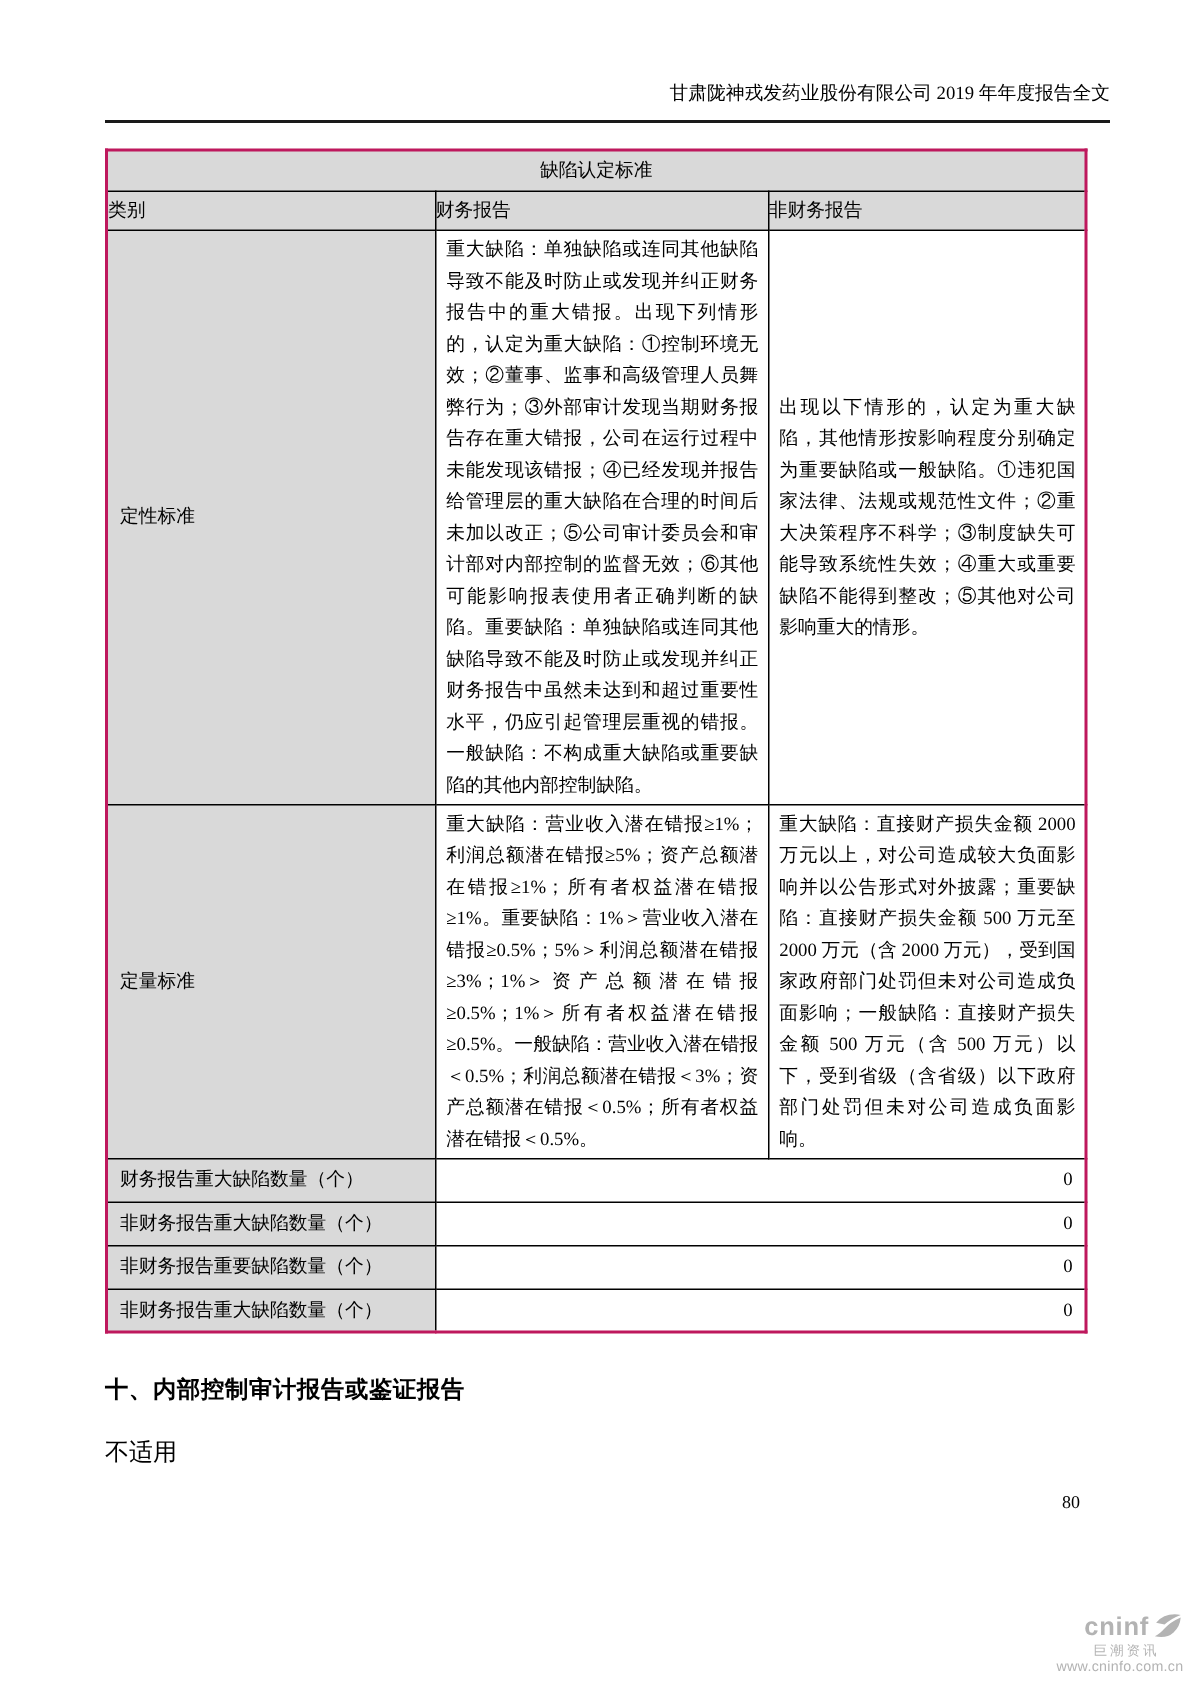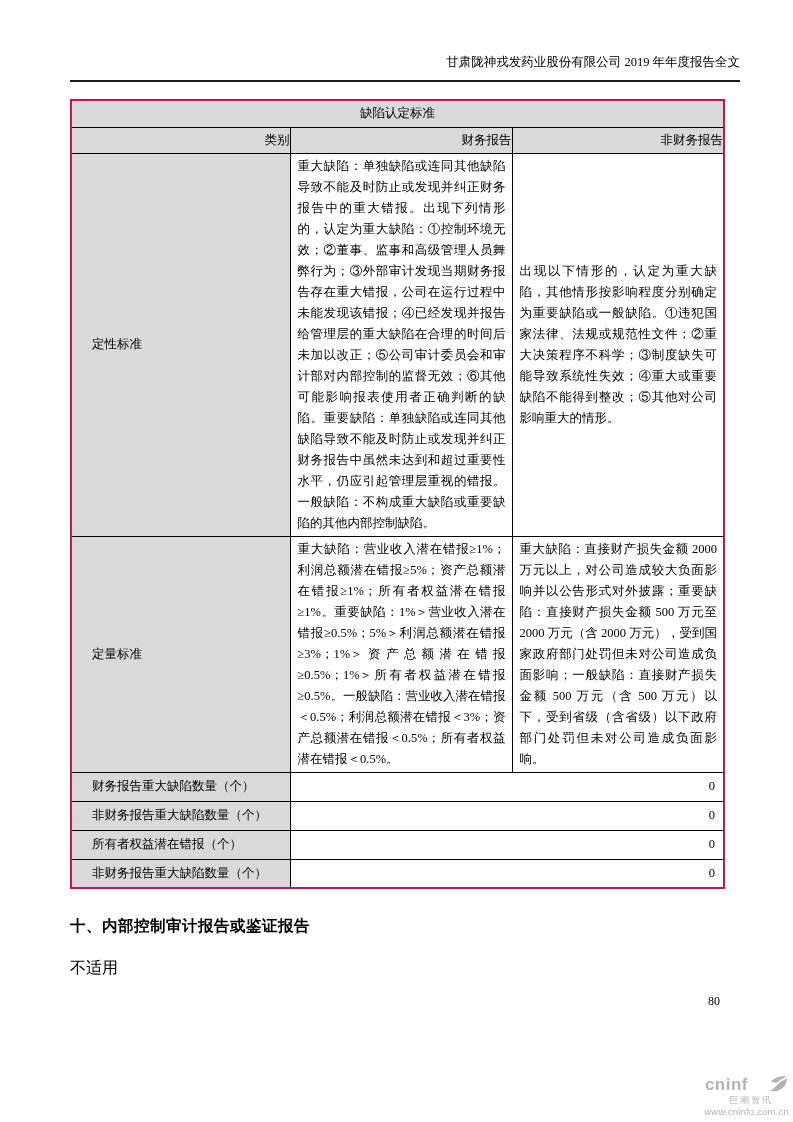--- a/index.html
+++ b/index.html
@@ -26,22 +26,22 @@
     border: 2px solid #be185d;
   }
   table.defect-table td {
     border: 1px solid #000;
     font-size: 12.5px;
     line-height: 21px;
     vertical-align: middle;
   }
   .cell-gray { background: #d9d9d9; }
   .cell-title { text-align: center; height: 27px; }
-  .cell-colhead { text-align: right; height: 26px; }
-  .cell-label { padding-left: 20px; }
+  .cell-colhead { text-align: left; height: 26px; }
+  .cell-label { padding-left: 8px; }
   .cell-body {
     padding: 2px 6px 2px 7px;
     text-align: justify;
     text-justify: inter-ideograph;
   }
   .v-top { vertical-align: top !important; }
   .row-qual { height: 338px; }
   .row-quant { height: 217px; }
   .row-count { height: 29px; }
   .cell-count-value { text-align: right; padding-right: 8px; }
@@ -57,21 +57,21 @@
     font-size: 12px;
   }
   .footer-logo {
     position: absolute; top: 1074px; right: 4px;
     width: 130px; text-align: right;
     color: #b3b3b3;
     font-family: "Liberation Sans", "DejaVu Sans", sans-serif;
     line-height: 1.1;
   }
   .logo-brand-row {
-    display: inline-flex; align-items: center; gap: 19px;
+    display: inline-flex; align-items: center; gap: 1px;
     font-size: 17px; font-weight: bold; letter-spacing: 0.5px;
     line-height: 15px;
   }
   .logo-icon { display: inline-block; margin-left: 1px; }
   .logo-name { font-size: 9px; letter-spacing: 2px; padding-right: 16px; margin-top: 1px; }
   .logo-url { font-size: 9.5px; letter-spacing: 0.2px; margin-top: 1px; }
 </style>
 </head>
 <body>
 
@@ -106,21 +106,21 @@
       </tr>
       <tr class="row-count">
         <td class="cell-gray cell-label">财务报告重大缺陷数量（个）</td>
         <td colspan="2" class="cell-count-value">0</td>
       </tr>
       <tr class="row-count">
         <td class="cell-gray cell-label">非财务报告重大缺陷数量（个）</td>
         <td colspan="2" class="cell-count-value">0</td>
       </tr>
       <tr class="row-count">
-        <td class="cell-gray cell-label">所有者权益潜在错报（个）</td>
+        <td class="cell-gray cell-label">非财务报告重要缺陷数量（个）</td>
         <td colspan="2" class="cell-count-value">0</td>
       </tr>
       <tr class="row-count">
         <td class="cell-gray cell-label">非财务报告重大缺陷数量（个）</td>
         <td colspan="2" class="cell-count-value">0</td>
       </tr>
     </tbody>
   </table>
 
   <div class="section-heading">十、内部控制审计报告或鉴证报告</div>

